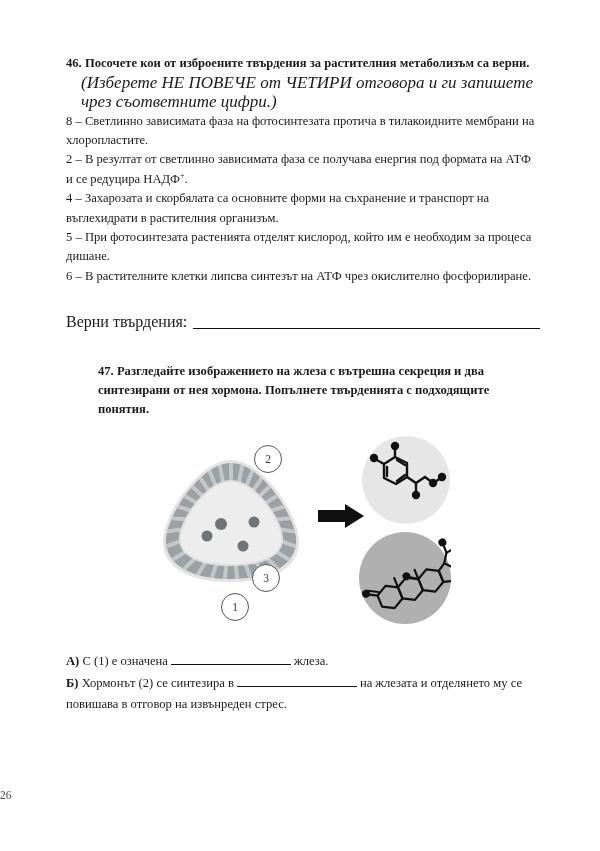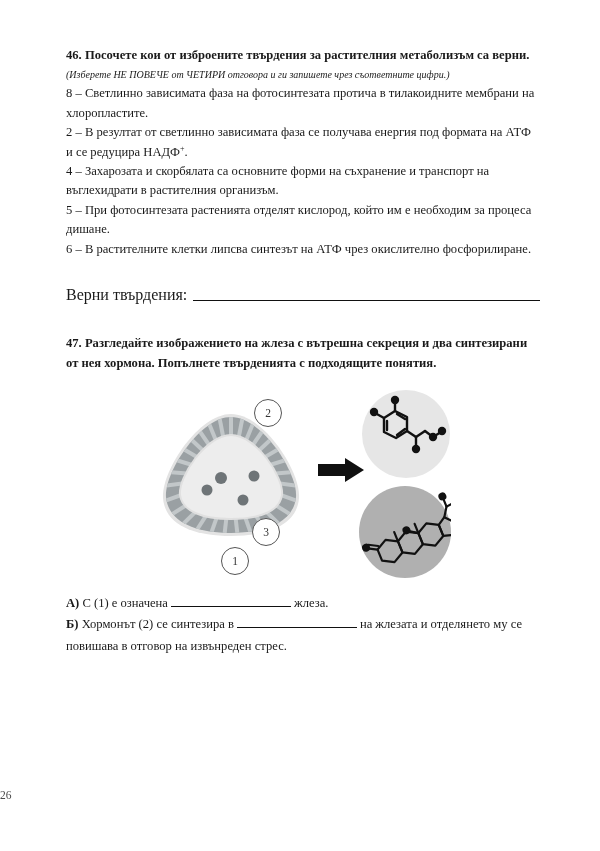--- a/index.html
+++ b/index.html
@@ -28,25 +28,27 @@
     top: 46px;
     width: 474px;
   }
 
   
   .q-head {
     font-weight: bold;
     font-size: 12.6px;
     line-height: 19.2px;
     text-align: left;
+    margin-top: 8px;
   }
   .q-italic {
     font-style: italic;
-    font-size: 10px;
+    font-size: 17px;
     line-height: 19.2px;
+    margin-left: 15px;
   }
   .q-line {
     font-size: 12.6px;
     line-height: 19.4px;
   }
   .sup {
     font-size: 8px;
     vertical-align: super;
     line-height: 0;
   }
@@ -74,21 +76,21 @@
     border-bottom: 1.2px solid #111;
     height: 0.72em;
     margin: 0 3px;
   }
   .blank-w1 { width: 120px; }
   .blank-w2 { width: 120px; }
   .blank-w3 { width: 128px; }
   .blank-w4 { width: 112px; }
 
   
-  .q47-head { margin-top: 30px; }
+  .q47-head { margin-top: 30px; margin-left: 32px; }
 
   .figure {
     position: relative;
     width: 474px;
     height: 200px;
     margin-top: 12px;
   }
 
   
   .gland {
@@ -143,21 +145,21 @@
   .bubble-bottom {
     left: 293px;
     top: 101px;
     width: 92px;
     height: 92px;
     background: #b0b0b0;
   }
   .bubble svg { display: block; }
 
   
-  .statements { margin-top: 8px; }
+  .statements { margin-top: 20px; }
   .statements .st {
     font-size: 12.6px;
     line-height: 21.5px;
   }
   .st b { font-weight: bold; }
 
   
   .page-number {
     position: absolute;
     left: 0;

